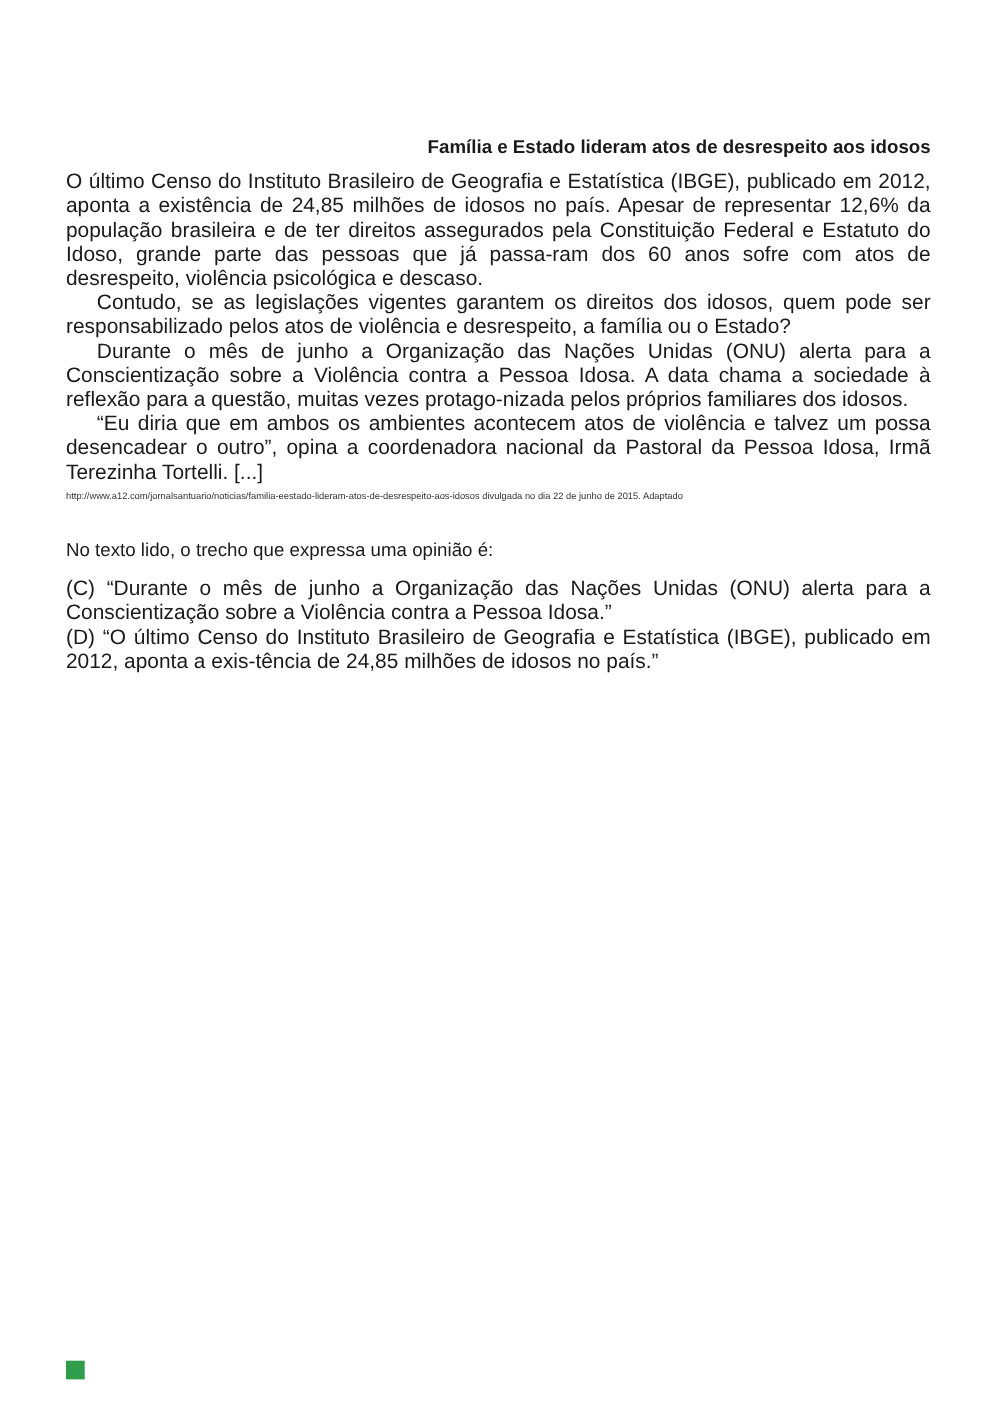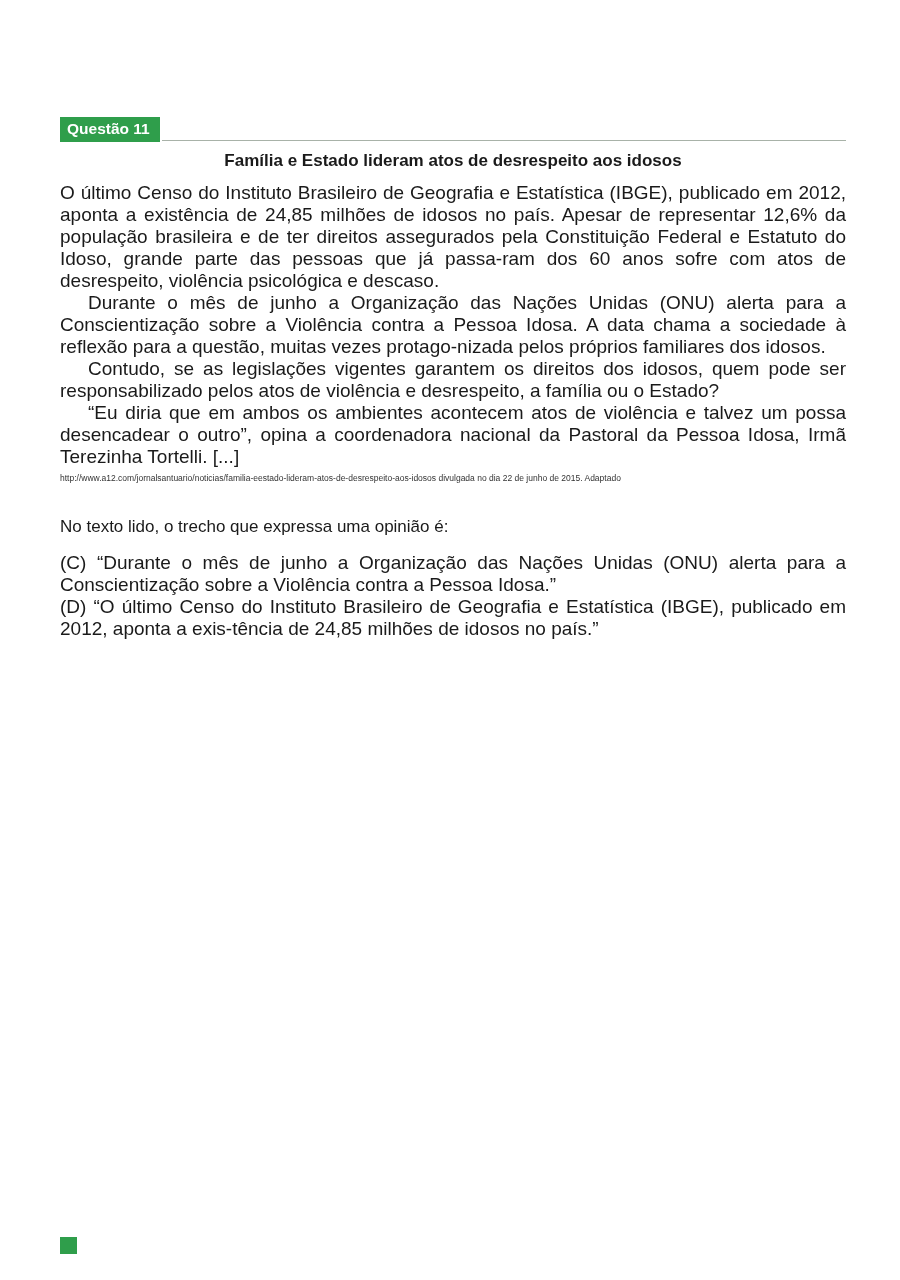--- a/index.html
+++ b/index.html
@@ -45,21 +45,21 @@
     margin-left: 2px;
   }
   .lead {
     font-size: 15.5px;
     margin: 0 0 8px 0;
     line-height: 22px;
   }
   .article-title {
     font-size: 17px;
     font-weight: bold;
-    text-align: center;
+    text-align: right;
     margin: 6px 0 10px 0;
     line-height: 22px;
   }
   .body {
     font-size: 19px;
     line-height: 22px;
     text-align: justify;
     margin: 0;
   }
   .indent {
@@ -89,33 +89,29 @@
     height: 17px;
     background: #2f9e4b;
   }
 </style>
 </head>
 <body>
 
 <div class="page">
   <div class="content">
 
-    <div class="header-row">
-      <div class="badge">Questão 11</div>
-      <div class="rule"></div>
-    </div>
 
 
     <h2 class="article-title">Família e Estado lideram atos de desrespeito aos idosos</h2>
 
     <p class="body">O último Censo do Instituto Brasileiro de Geografia e Estatística (IBGE), publicado em 2012, aponta a existência de 24,85 milhões de idosos no país. Apesar de representar 12,6% da população brasileira e de ter direitos assegurados pela Constituição Federal e Estatuto do Idoso, grande parte das pessoas que já passa-ram dos 60 anos sofre com atos de desrespeito, violência psicológica e descaso.</p>
 
+    <p class="body indent">Contudo, se as legislações vigentes garantem os direitos dos idosos, quem pode ser responsabilizado pelos atos de violência e desrespeito, a família ou o Estado?</p>
+
     <p class="body indent">Durante o mês de junho a Organização das Nações Unidas (ONU) alerta para a Conscientização sobre a Violência contra a Pessoa Idosa. A data chama a sociedade à reflexão para a questão, muitas vezes protago-nizada pelos próprios familiares dos idosos.</p>
-
-    <p class="body indent">Contudo, se as legislações vigentes garantem os direitos dos idosos, quem pode ser responsabilizado pelos atos de violência e desrespeito, a família ou o Estado?</p>
 
     <p class="body indent">“Eu diria que em ambos os ambientes acontecem atos de violência e talvez um possa desencadear o outro”, opina a coordenadora nacional da Pastoral da Pessoa Idosa, Irmã Terezinha Tortelli. [...]</p>
 
     <p class="source">http://www.a12.com/jornalsantuario/noticias/familia-eestado-lideram-atos-de-desrespeito-aos-idosos divulgada no dia 22 de junho de 2015. Adaptado</p>
 
     <h3 class="question-prompt">No texto lido, o trecho que expressa uma opinião é:</h3>
 
 
     <p class="body option">(C) “Durante o mês de junho a Organização das Nações Unidas (ONU) alerta para a Conscientização sobre a Violência contra a Pessoa Idosa.”</p>
 

